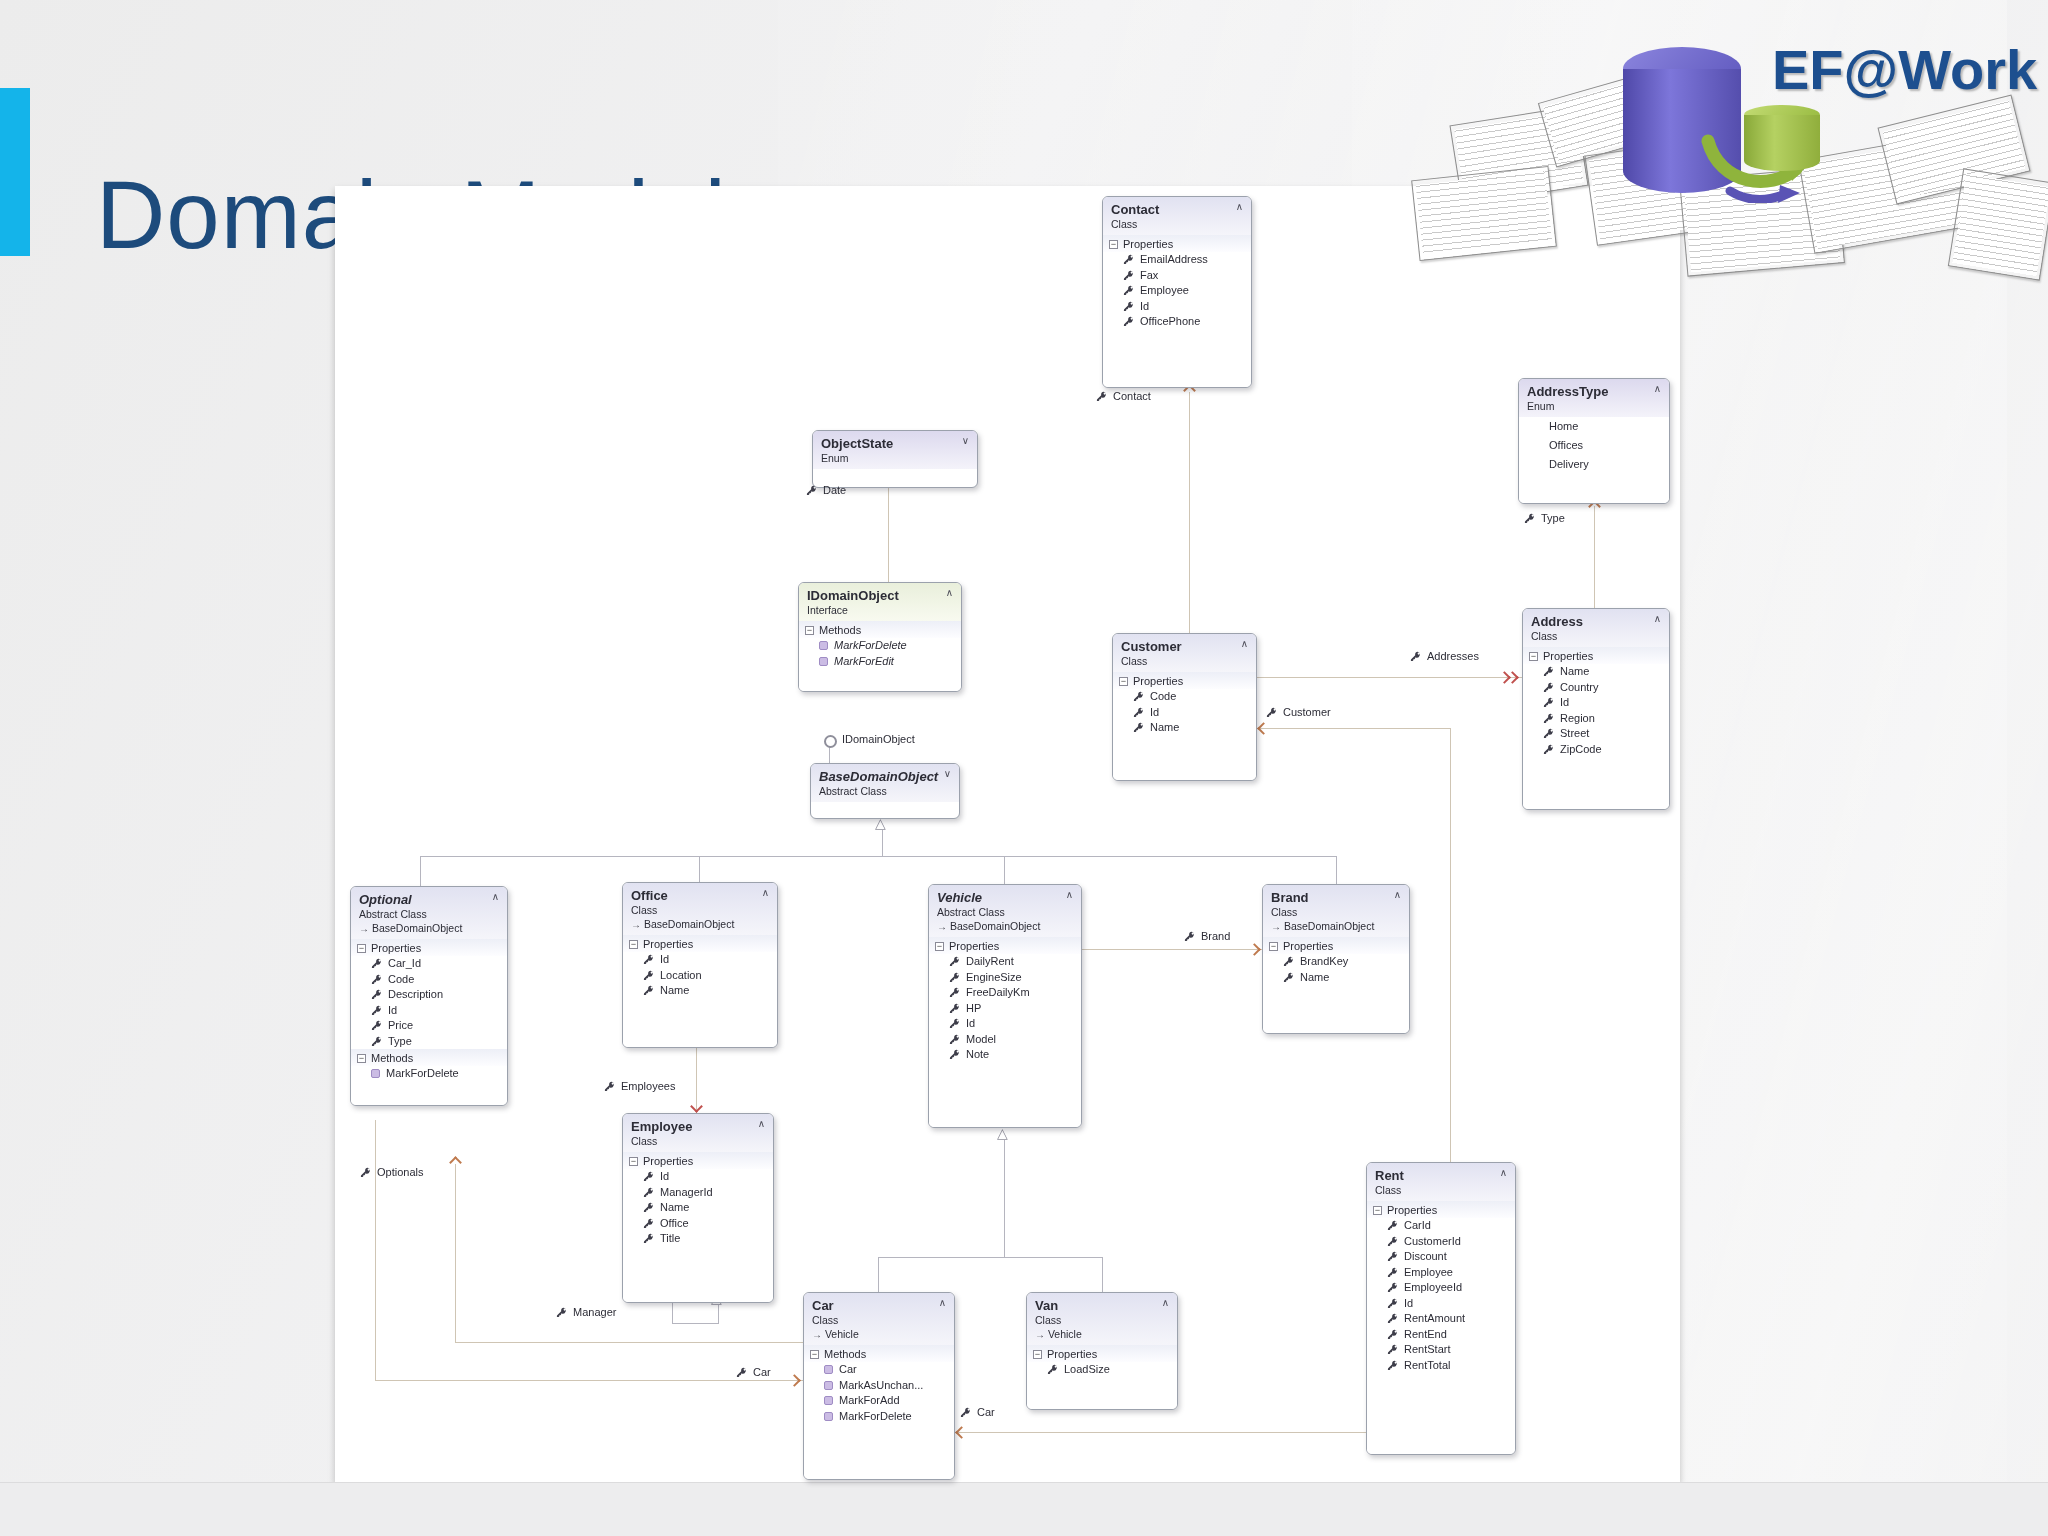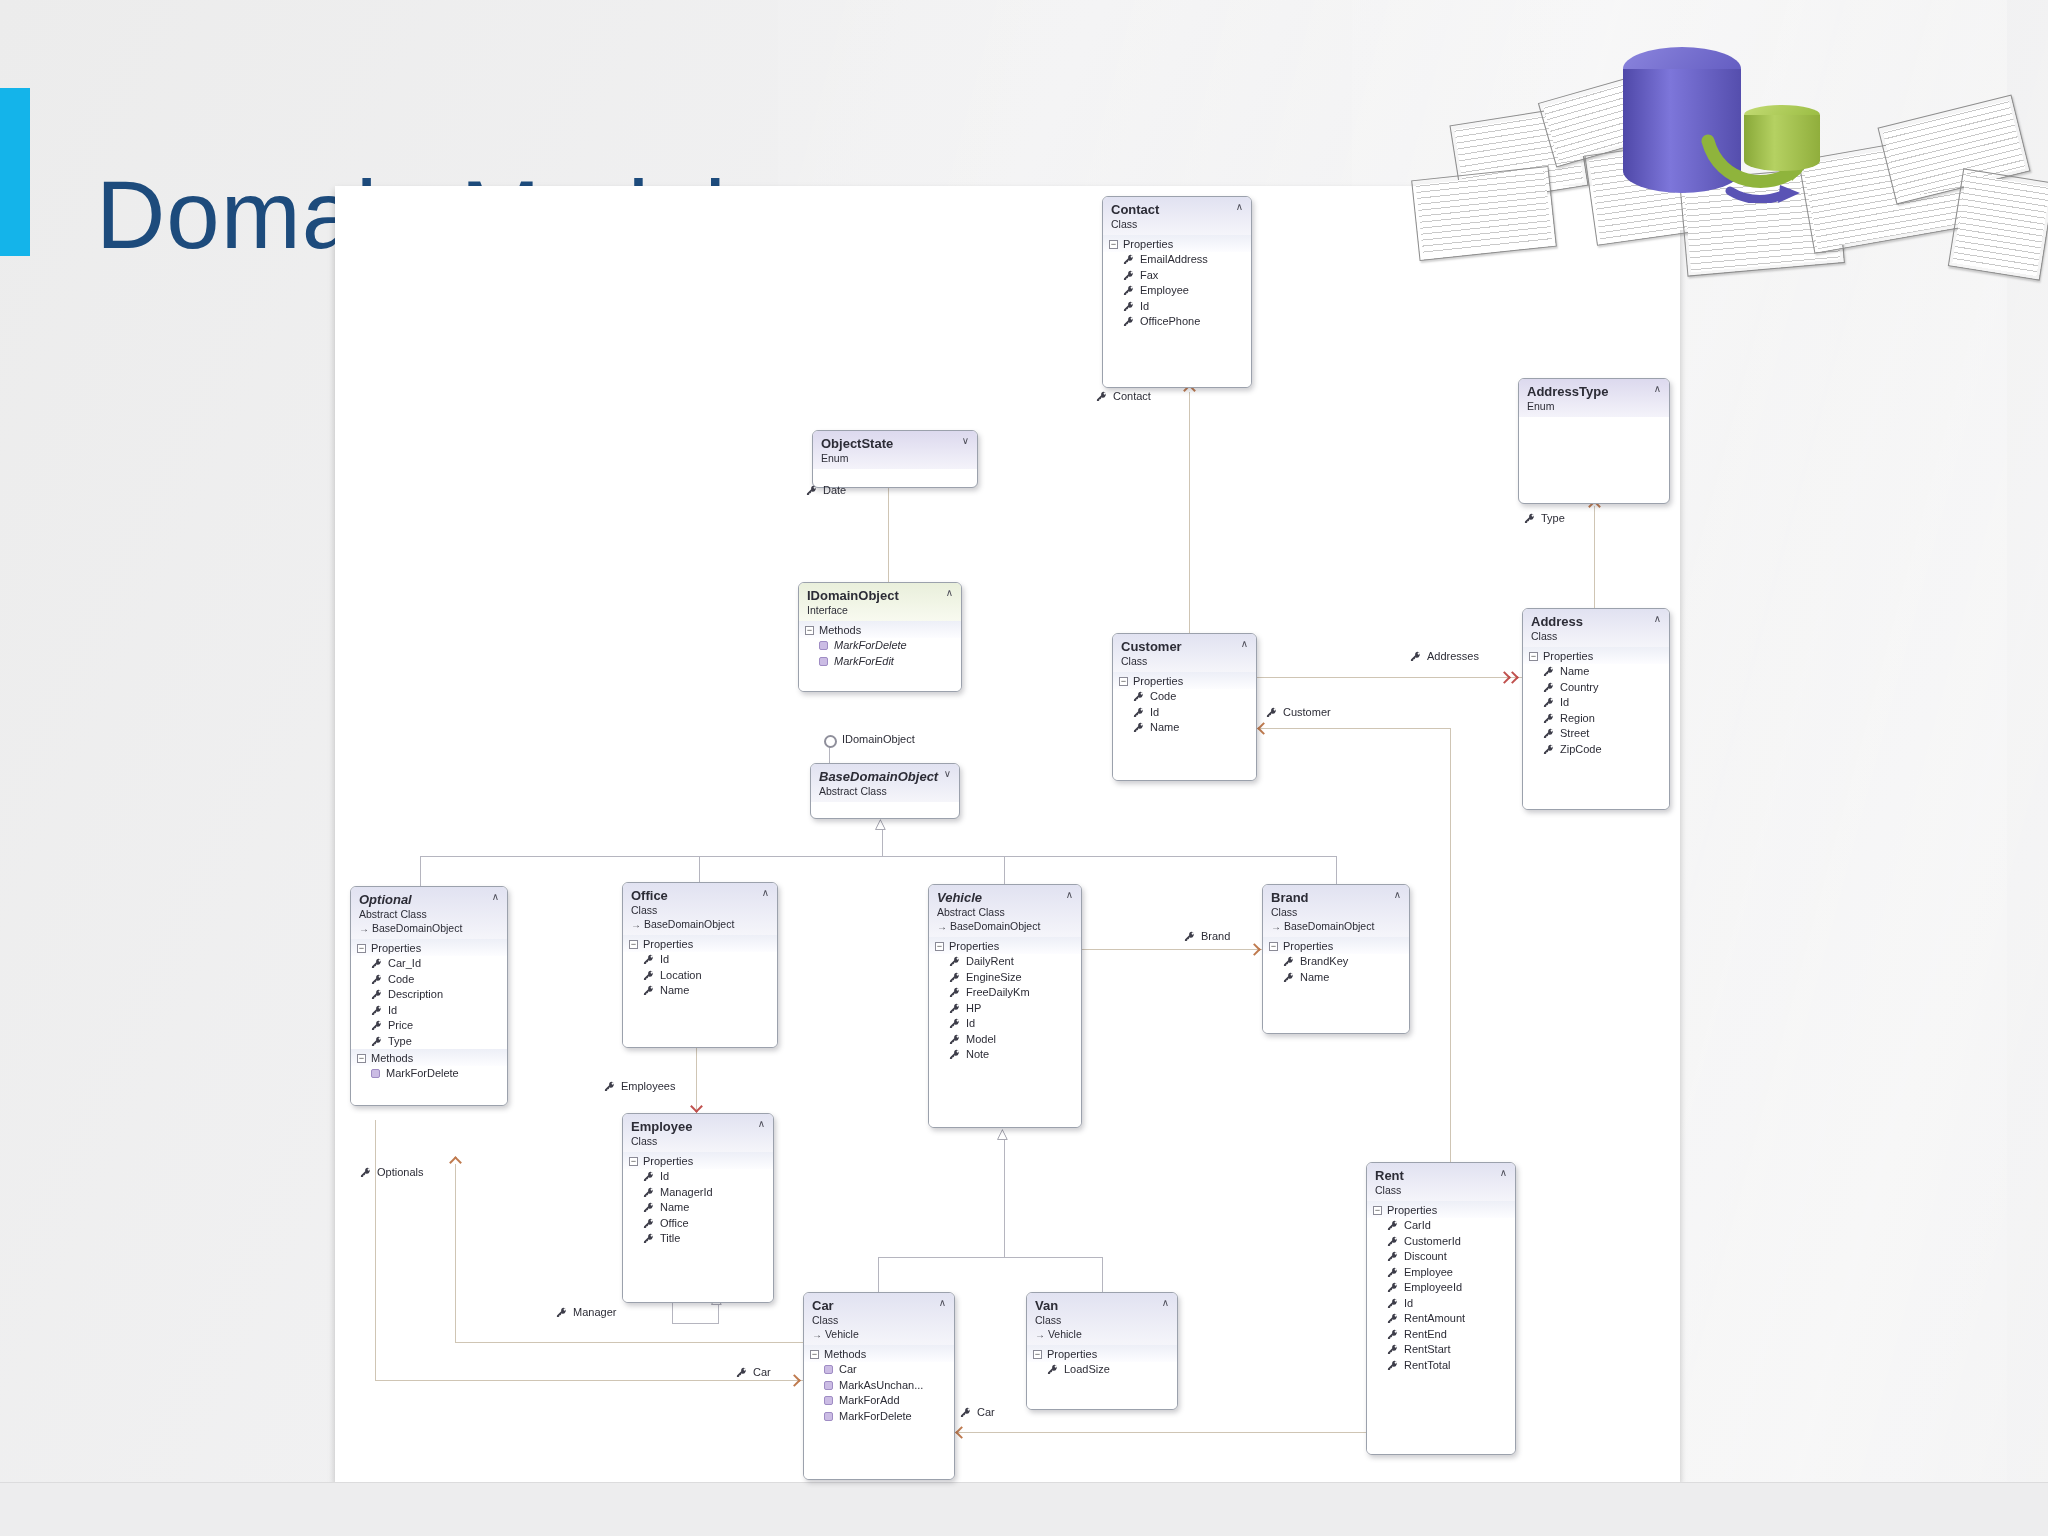--- a/index.html
+++ b/index.html
@@ -263,20 +263,25 @@
           </div>
         </div>
       </div>
     </div>
   <div style="left:1518px;top:378px;width:152px;height:126px" class="cb kind-enum">
       <div class="cb-head">
         <div class="cb-title">AddressType</div>
         <div class="cb-chevron">∧</div>
         <div class="cb-sub">Enum</div>
       </div>
+      <div class="cb-body">
+        <div class="cb-enum-item">Home</div>
+        <div class="cb-enum-item">Offices</div>
+        <div class="cb-enum-item">Delivery</div>
+      </div>
     </div>
   <div style="left:1522px;top:608px;width:148px;height:202px" class="cb">
       <div class="cb-head">
         <div class="cb-title">Address</div>
         <div class="cb-chevron">∧</div>
         <div class="cb-sub">Class</div>
       </div>
       <div class="cb-body">
         <div class="cb-section">
           <div class="cb-sec-head">
@@ -867,17 +872,18 @@
     <svg style="position:absolute;left:285px;top:118px" width="120" height="70" viewBox="0 0 120 70">
       <path d="M8 8 C 20 52, 70 58, 96 36" fill="none" stroke="#8fb43c" stroke-width="13" stroke-linecap="round"></path>
       <path d="M86 22 L112 28 L92 48 Z" fill="#8fb43c"></path>
       <path d="M30 58 C 50 70, 70 68, 88 60" fill="none" stroke="#5a53b5" stroke-width="9" stroke-linecap="round"></path>
       <path d="M80 52 L100 60 L78 70 Z" fill="#5a53b5"></path>
     </svg>
     <div class="cyl" style="left:329px;top:90px;width:76px;height:66px">
       <div class="top" style="background:linear-gradient(135deg,#c4dc74,#96b93e)"></div>
       <div class="body" style="background:linear-gradient(90deg,#88a838,#b5d162 40%,#90ae3c)"></div>
     </div>
+    <div class="ef-text">EF@Work</div>
   </div>
 
 
   <div class="bottom-strip"></div>
 </div>
 
 </body></html>

